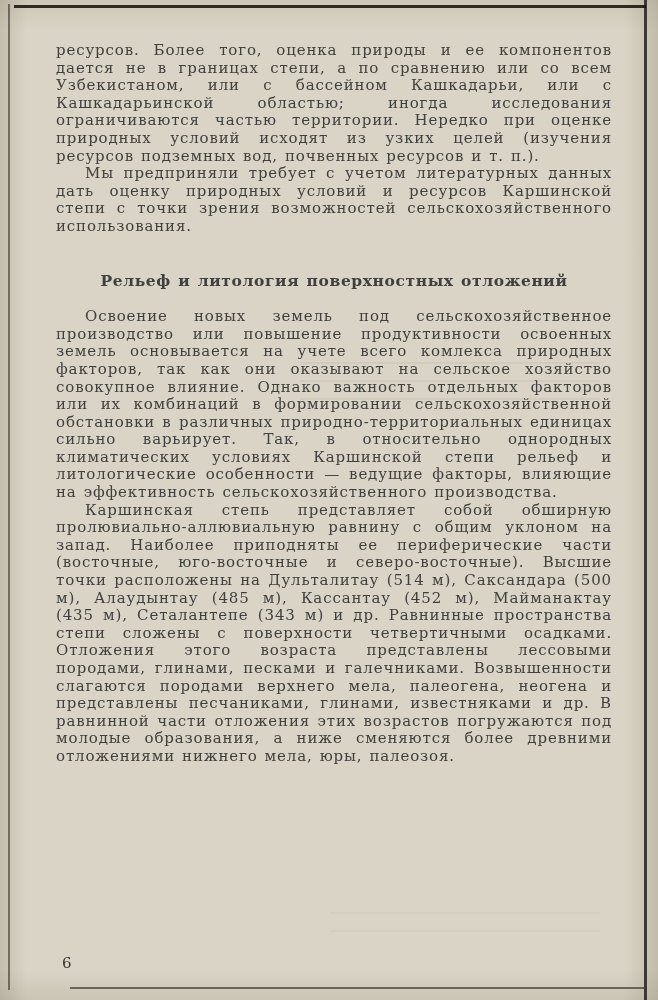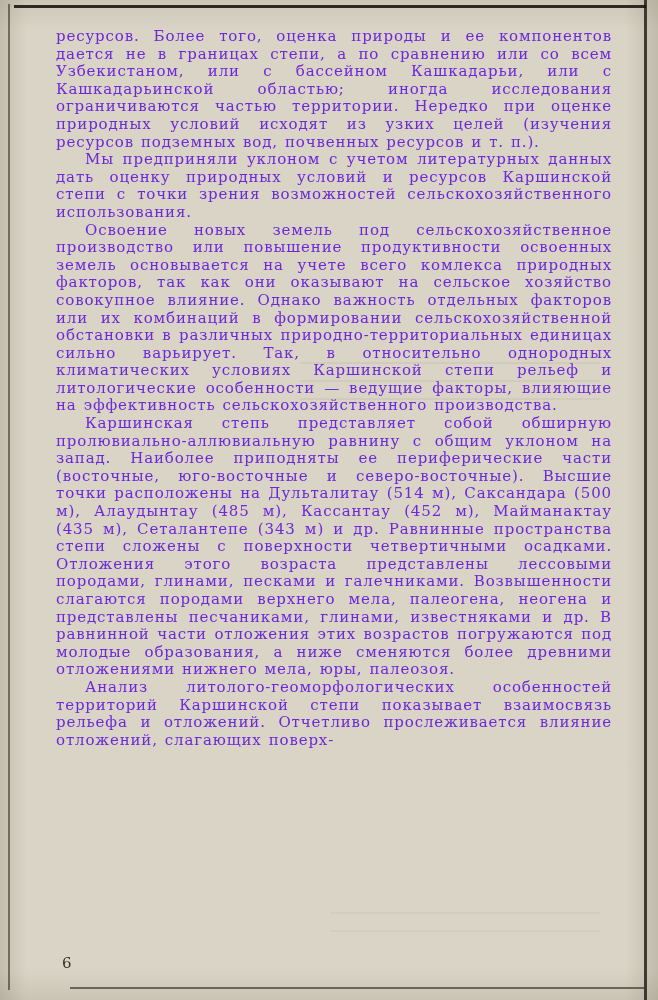--- a/index.html
+++ b/index.html
@@ -36,23 +36,23 @@
     position: absolute;
     pointer-events: none;
     background: repeating-linear-gradient(180deg, #5a5648 0 2px, rgba(0,0,0,0) 2px 18px);
   }
   .ghost-1 { left: 300px; top: 362px; width: 300px; height: 40px; opacity: .07; }
   .ghost-2 { left: 330px; top: 912px; width: 270px; height: 22px; opacity: .05; }
 
   .text {
     position: absolute;
     left: 56px;
-    top: 28px;
+    top: 42px;
     width: 556px;
-    color: #6d28d9;
+    color: #404040;
     font-size: 15px;
     line-height: 17.6px;
     text-align: justify;
     letter-spacing: 0.85px;
     word-spacing: 1.4px;
   }
   .text p { margin: 0; }
   .text p.indent { text-indent: 29px; }
   .heading {
     font-size: 15.5px;
@@ -77,20 +77,20 @@
   <div class="edge edge-top"></div>
   <div class="edge edge-left"></div>
   <div class="edge edge-right"></div>
   <div class="edge edge-bottom"></div>
 
   <div class="ghost ghost-1"></div>
   <div class="ghost ghost-2"></div>
 
   <div class="text">
     <p>ресурсов. Более того, оценка природы и ее компонентов дается не в границах степи, а по сравнению или со всем Узбекистаном, или с бассейном Кашкадарьи, или с Кашкадарьинской областью; иногда исследования ограничиваются частью территории. Нередко при оценке природных условий исходят из узких целей (изучения ресурсов подземных вод, почвенных ресурсов и т. п.).</p>
-    <p class="indent">Мы предприняли уклоном с учетом литературных данных дать оценку природных условий и ресурсов Каршинской степи с точки зрения возможностей сельскохозяйственного использования.</p>
+    <p class="indent">Мы предприняли требует с учетом литературных данных дать оценку природных условий и ресурсов Каршинской степи с точки зрения возможностей сельскохозяйственного использования.</p>
+    <h2 class="heading">Рельеф и литология поверхностных отложений</h2>
     <p class="indent">Освоение новых земель под сельскохозяйственное производство или повышение продуктивности освоенных земель основывается на учете всего комлекса природных факторов, так как они оказывают на сельское хозяйство совокупное влияние. Однако важность отдельных факторов или их комбинаций в формировании сельскохозяйственной обстановки в различных природно-территориальных единицах сильно варьирует. Так, в относительно однородных климатических условиях Каршинской степи рельеф и литологические особенности — ведущие факторы, влияющие на эффективность сельскохозяйственного производства.</p>
     <p class="indent">Каршинская степь представляет собой обширную пролювиально-аллювиальную равнину с общим уклоном на запад. Наиболее приподняты ее периферические части (восточные, юго-восточные и северо-восточные). Высшие точки расположены на Дульталитау (514 м), Саксандара (500 м), Алаудынтау (485 м), Кассантау (452 м), Майманактау (435 м), Сеталантепе (343 м) и др. Равнинные пространства степи сложены с поверхности четвертичными осадками. Отложения этого возраста представлены лессовыми породами, глинами, песками и галечниками. Возвышенности слагаются породами верхнего мела, палеогена, неогена и представлены песчаниками, глинами, известняками и др. В равнинной части отложения этих возрастов погружаются под молодые образования, а ниже сменяются более древними отложениями нижнего мела, юры, палеозоя.</p>
-    <p class="indent">Анализ литолого-геоморфологических особенностей территорий Каршинской степи показывает взаимосвязь рельефа и отложений. Отчетливо прослеживается влияние отложений, слагающих поверх-</p>
   </div>
 
   <div class="pagenum">6</div>
 </div>
 
 </body></html>

